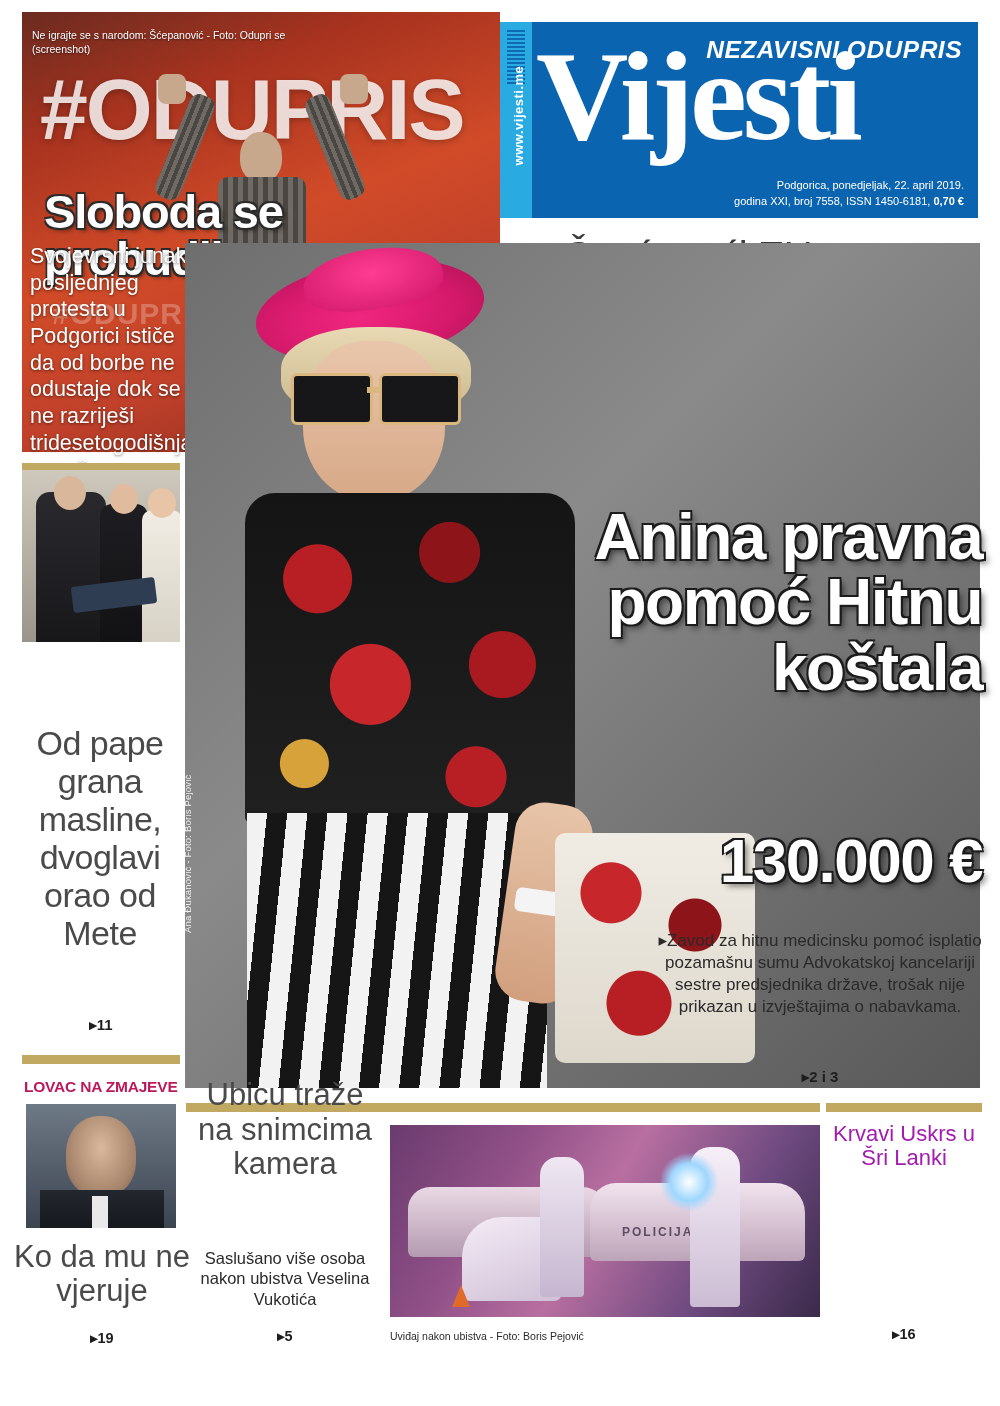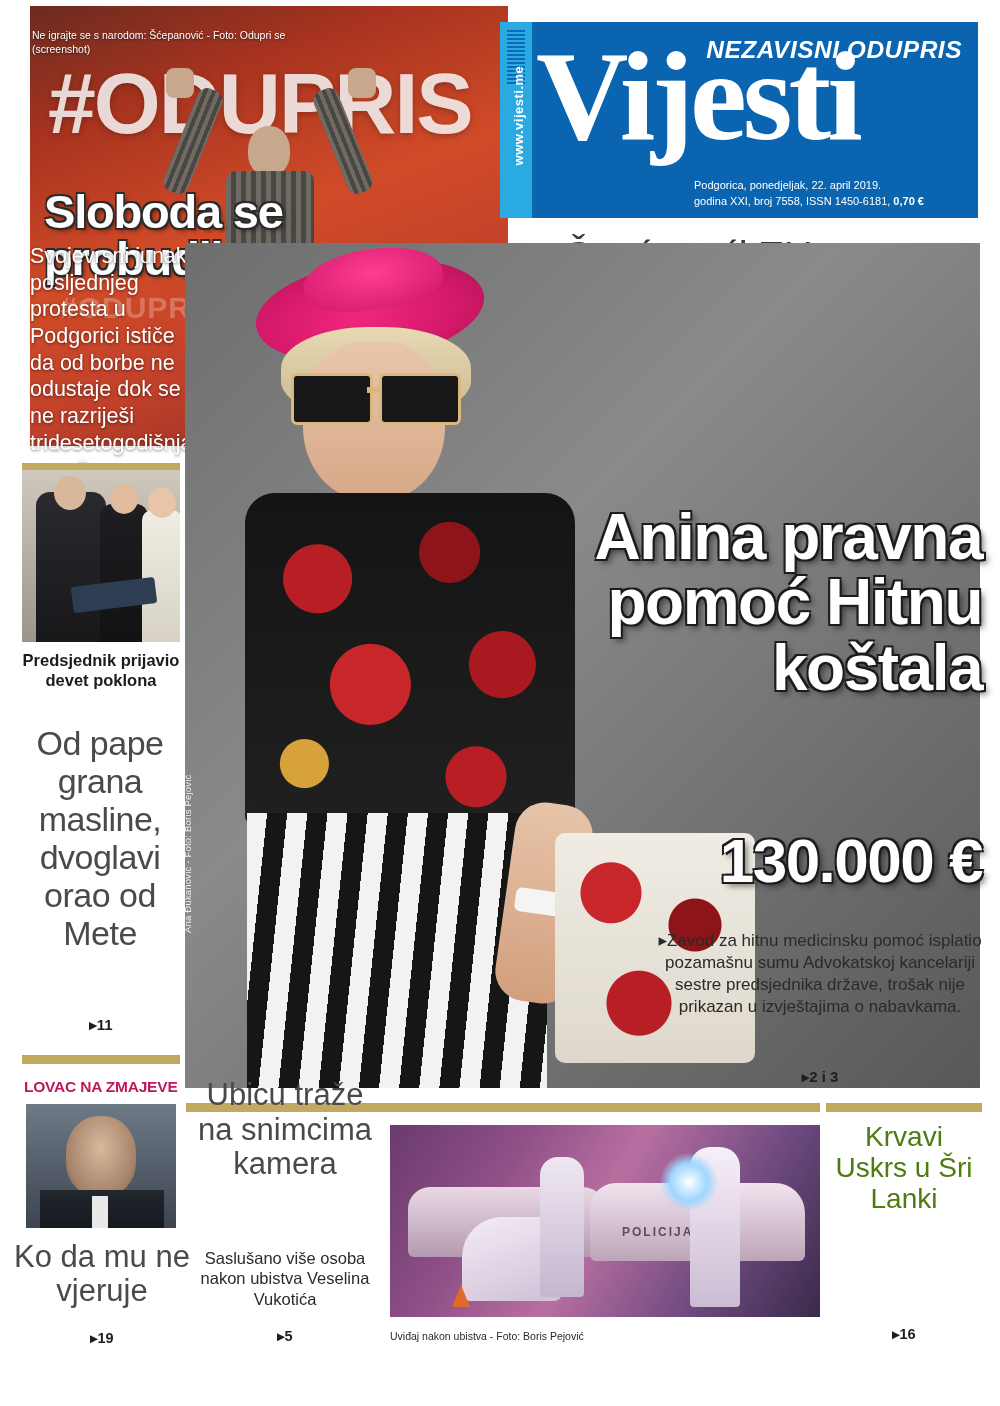--- a/index.html
+++ b/index.html
@@ -13,23 +13,22 @@
     position: relative;
     width: 1000px; height: 1406px;
     background: #ffffff;
   }
   .photo { position: absolute; overflow: hidden; background:#b9b9b9; }
   .gold-bar { position:absolute; background:#c2a961; }
   .thin-rule { position:absolute; background:#d8d8d8; }
 
   
   #lead-photo {
-    left:22px; top:6px; width:478px; height:440px;
+    left:22px; top:12px; width:478px; height:440px;
     background: linear-gradient(160deg,#6b2b20 0%, #a8331f 22%, #d14b28 48%, #c0402a 70%, #7d2a1c 100%);
-    margin-left: 8px;
   }
   #lead-photo .banner-text {
     position:absolute; left:18px; top:48px;
     font-family:"Liberation Sans", sans-serif;
     font-weight:bold; font-size:86px; letter-spacing:-2px;
     color:rgba(255,255,255,0.82); white-space:nowrap;
     text-shadow:0 2px 6px rgba(0,0,0,0.25);
   }
   #lead-photo .banner-text2 {
     position:absolute; left:30px; top:285px;
@@ -99,21 +98,21 @@
     color:#ffffff; font-weight:bold; font-style:italic; font-size:24.5px;
     letter-spacing:0.5px;
   }
   #masthead-logo {
     position:absolute; left:36px; top:16px; width:430px;
     color:#ffffff; font-family:"Liberation Serif", serif; font-weight:bold;
     font-size:128px; line-height:0.92; letter-spacing:-4px;
   }
   #masthead-meta {
     position:absolute; right:14px; bottom:8px; width:270px;
-    text-align:left; color:#ffffff; font-size:11px; line-height:1.45;
+    text-align:right; color:#ffffff; font-size:11px; line-height:1.45;
   }
   #masthead-meta b { font-weight:bold; }
 
   
   #eu-head {
     position:absolute; left:512px; top:236px; width:300px;
     text-align:right; color:#3a3a3a;
     font-size:40px; line-height:1.03; font-weight:300;
     letter-spacing:-0.6px;
   }
@@ -343,21 +342,21 @@
   #crime-photo .cone { position:absolute; left:62px; top:160px; width:0;height:0;
     border-left:9px solid transparent;border-right:9px solid transparent;border-bottom:22px solid #e06a2a; }
   #crime-caption {
     position:absolute; left:390px; top:1330px; width:430px;
     font-size:10.5px; color:#2a2a2a;
   }
 
   
   #srilanka-head {
     position:absolute; left:826px; top:1122px; width:156px; text-align:center;
-    font-size:28px; line-height:1.1; color:#4d7c0f; font-weight:300;
+    font-size:22px; line-height:1.1; color:#a21caf; font-weight:300;
   }
   #srilanka-page {
     position:absolute; left:826px; top:1326px; width:156px; text-align:center;
     font-weight:bold; font-size:14.5px; color:#1e1e1e;
   }
 </style>
 </head>
 <body>
 
 <div id="page">
@@ -449,21 +448,20 @@
 
   <div class="photo" id="pope-photo">
     <div class="man1"></div>
       <div class="man1h"></div>
     <div class="man2"></div>
       <div class="man2h"></div>
     <div class="man3"></div>
       <div class="man3h"></div>
     <div class="gift"></div>
   </div>
-  <div id="pope-kicker">Predsjednik prijavio devet poklona</div>
   <div id="pope-head">Od pape grana masline, dvoglavi orao od Mete</div>
   <div id="pope-page">▸11</div>
 
   <div id="lovac-kicker">LOVAC NA ZMAJEVE</div>
   <div class="photo" id="lovac-photo">
     <div class="lh"></div>
       <div class="lb"></div>
       <div class="lt"></div>
   </div>
   <div id="lovac-head">Ko da mu ne vjeruje</div>

